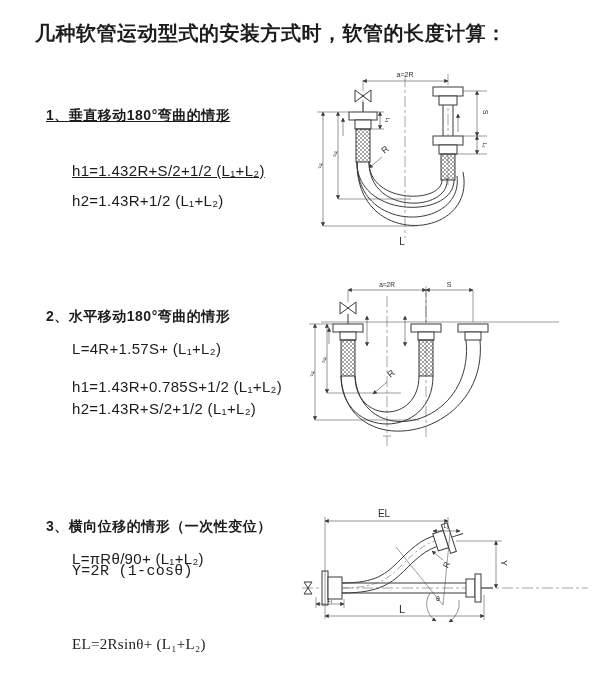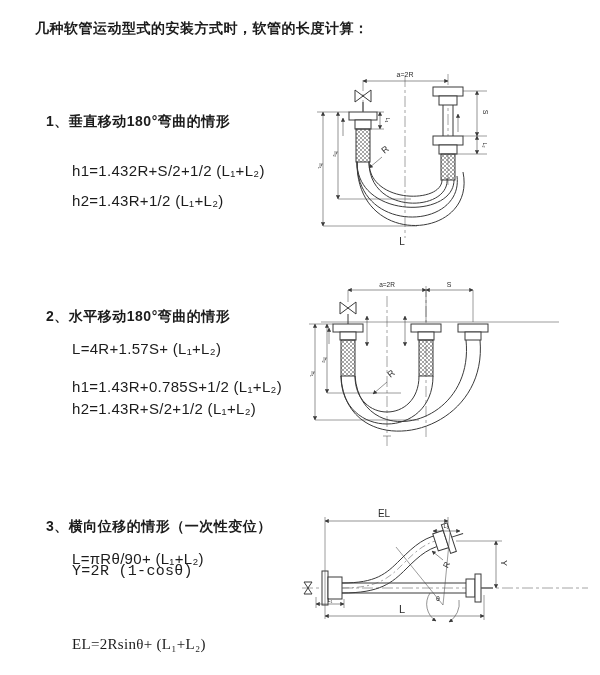--- a/index.html
+++ b/index.html
@@ -4,21 +4,21 @@
 <style>
   html,body{margin:0;padding:0;background:#e8e8e8;}
   .page{
     position:relative;width:600px;height:675px;margin:0 auto;
     background:#ffffff;overflow:hidden;
     font-family:"Liberation Sans","DejaVu Sans",sans-serif;
     color:#1c1c1c;
   }
   .title{
     position:absolute;left:35px;top:20px;
-    font-size:14px;font-weight:bold;letter-spacing:0.5px;
+    font-size:20px;font-weight:bold;letter-spacing:0.5px;
   }
   .sec-head{
     position:absolute;left:46px;
     font-size:14px;font-weight:bold;letter-spacing:0.5px;
   }
   .formula{
     position:absolute;left:72px;
     font-size:15px;letter-spacing:0.3px;
   }
   .diagram{position:absolute;}
@@ -42,22 +42,22 @@
         <path d="M0,0 L10,5 L0,10 Z" fill="#3a3a3a"></path>
       </marker>
       <pattern id="hatch" width="4" height="4" patternUnits="userSpaceOnUse">
         <path d="M0,4 L4,0 M0,0 L4,4" stroke="#6a6a6a" stroke-width="0.6"></path>
       </pattern>
     </defs>
   </svg>
 
   <div class="title">几种软管运动型式的安装方式时，软管的长度计算：</div>
 
-  <div class="sec-head" style="top:113px;">1、垂直移动180°弯曲的情形</div>
-  <div class="formula" style="top:162px;">h1=1.432R+S/2+1/2 (L₁+L₂)</div>
+  <div class="sec-head" style="top:107px;text-decoration:underline;">1、垂直移动180°弯曲的情形</div>
+  <div class="formula" style="top:162px;text-decoration:underline;">h1=1.432R+S/2+1/2 (L₁+L₂)</div>
   <div class="formula" style="top:192px;">h2=1.43R+1/2 (L₁+L₂)</div>
 
   <div class="diagram" style="left:305px;top:66px;">
     <svg width="290" height="200" viewBox="0 0 290 200">
 
       <line class="cl" x1="100" y1="10" x2="100" y2="172"></line>
       <line class="cl" x1="143" y1="8" x2="143" y2="122"></line>
       <line class="cl" x1="58" y1="14" x2="58" y2="48"></line>
 
       <line class="dim" x1="58" y1="15" x2="143" y2="15" marker-start="url(#arw)" marker-end="url(#arw)"></line>

